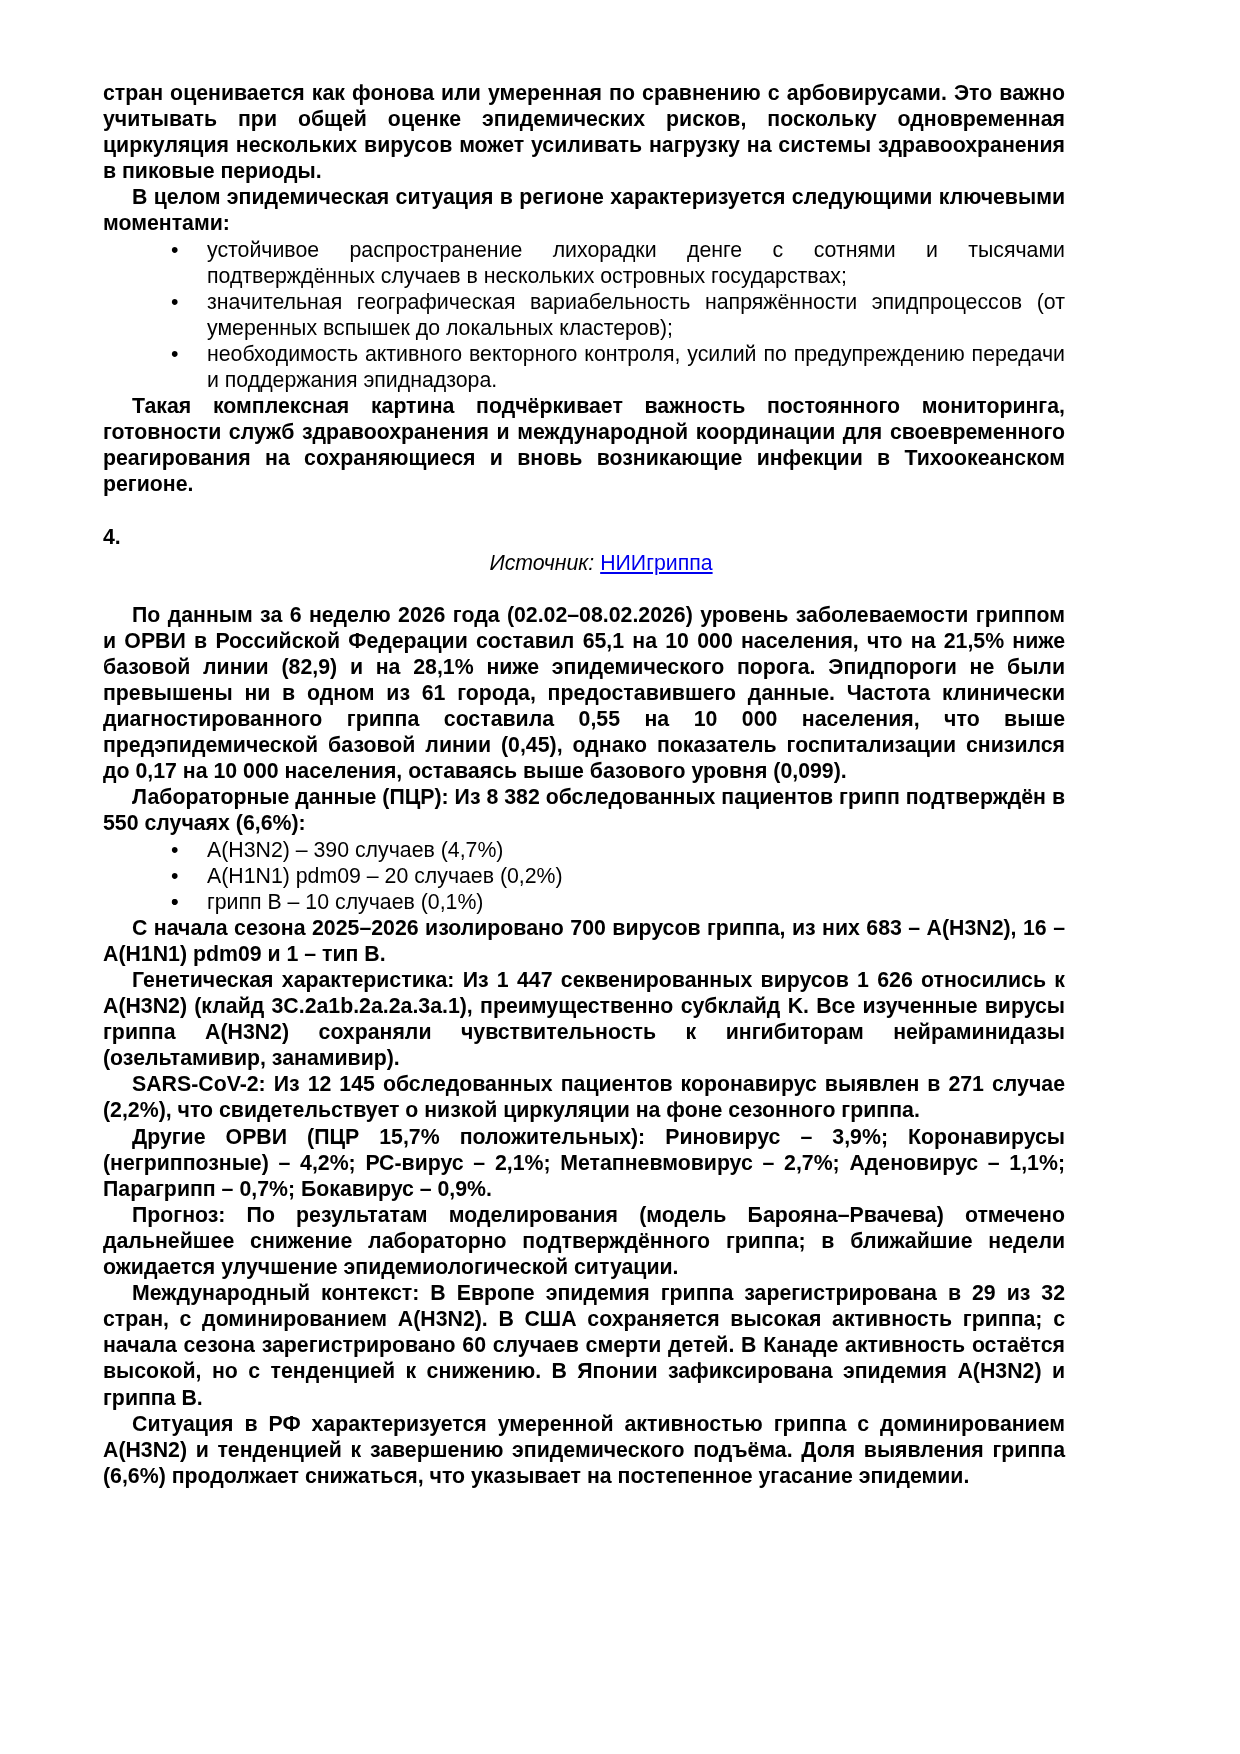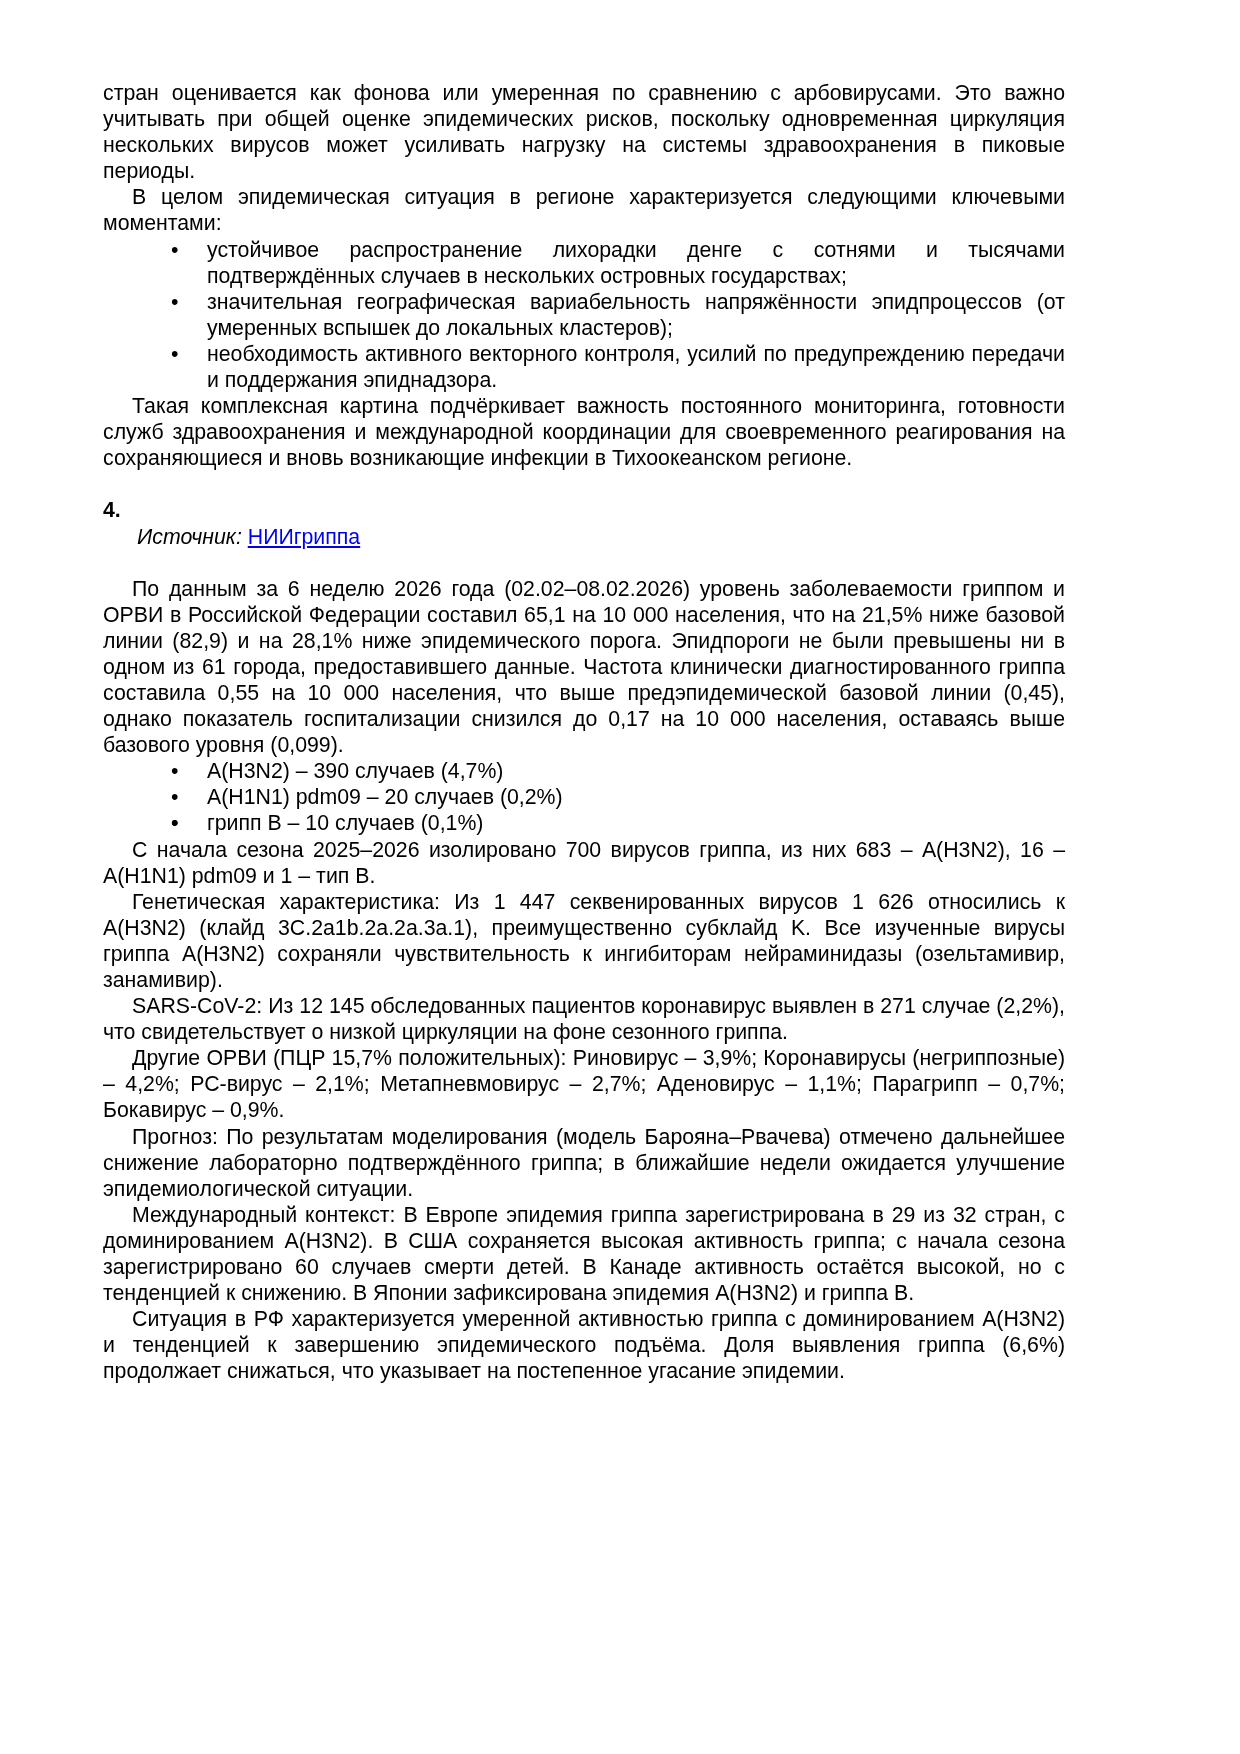--- a/index.html
+++ b/index.html
@@ -2,34 +2,34 @@
 <html><head>
 <meta charset="utf-8">
 <style>
   html, body { margin: 0; padding: 0; background: #ffffff; }
   body { width: 1240px; height: 1754px; position: relative; overflow: hidden; }
   .page {
     position: absolute; left: 103px; top: 80px; width: 962px;
     font-family: "Liberation Sans", sans-serif; font-size: 21.3px; line-height: 26.1px;
     color: #000000;
   }
-  p { margin: 0; text-align: justify; text-align-last: left; }
+  p { margin: 0; text-align: justify; text-align-last: left; font-weight: bold; }
   .indent { text-indent: 29px; }
   ul.bullets { list-style: none; margin: 0; padding: 0 0 0 104px; }
   ul.bullets li { position: relative; text-align: justify; text-align-last: left; }
   ul.bullets li .bullet {
     position: absolute; left: -36px; top: 0; width: 20px; text-align: center;
   }
   .gap-big { height: 26px; }
   h2.section {
     margin: 0; font-size: 21.3px; font-weight: bold; line-height: 26.1px;
     display: flex;
   }
   h2.section .num { width: 29px; display: inline-block; }
-  .source { padding-left: 34px; font-style: italic; }
+  .source { padding-left: 34px; font-style: italic; text-align: center; }
   .source a { color: #0000ee; text-decoration: underline; font-style: normal; }
 </style>
 </head>
 <body>
 
 <div class="page">
 
   <p>стран оценивается как фонова или умеренная по сравнению с арбовирусами. Это важно учитывать при общей оценке эпидемических рисков, поскольку одновременная циркуляция нескольких вирусов может усиливать нагрузку на системы здравоохранения в пиковые периоды.</p>
   <p class="indent">В целом эпидемическая ситуация в регионе характеризуется следующими ключевыми моментами:</p>
   <ul class="bullets">
@@ -45,20 +45,21 @@
     <span class="num">4.</span>
   </h2>
   <div class="source">
     <span>Источник:</span>
     <a href="#">НИИгриппа</a>
   </div>
 
   <div class="gap-big"></div>
 
   <p class="indent">По данным за 6 неделю 2026 года (02.02–08.02.2026) уровень заболеваемости гриппом и ОРВИ в Российской Федерации составил 65,1 на 10 000 населения, что на 21,5% ниже базовой линии (82,9) и на 28,1% ниже эпидемического порога. Эпидпороги не были превышены ни в одном из 61 города, предоставившего данные. Частота клинически диагностированного гриппа составила 0,55 на 10 000 населения, что выше предэпидемической базовой линии (0,45), однако показатель госпитализации снизился до 0,17 на 10 000 населения, оставаясь выше базового уровня (0,099).</p>
+  <p class="indent">Лабораторные данные (ПЦР): Из 8 382 обследованных пациентов грипп подтверждён в 550 случаях (6,6%):</p>
   <ul class="bullets">
     <li><span class="bullet">•</span><span>A(H3N2) – 390 случаев (4,7%)</span></li>
     <li><span class="bullet">•</span><span>A(H1N1) pdm09 – 20 случаев (0,2%)</span></li>
     <li><span class="bullet">•</span></li>
     <li><span class="bullet">•</span><span>грипп B – 10 случаев (0,1%)</span></li>
   </ul>
   <p class="indent">С начала сезона 2025–2026 изолировано 700 вирусов гриппа, из них 683 – A(H3N2), 16 – A(H1N1) pdm09 и 1 – тип B.</p>
   <p class="indent">Генетическая характеристика: Из 1 447 секвенированных вирусов 1 626 относились к A(H3N2) (клайд 3C.2a1b.2a.2a.3a.1), преимущественно субклайд K. Все изученные вирусы гриппа A(H3N2) сохраняли чувствительность к ингибиторам нейраминидазы (озельтамивир, занамивир).</p>
   <p class="indent">SARS-CoV-2: Из 12 145 обследованных пациентов коронавирус выявлен в 271 случае (2,2%), что свидетельствует о низкой циркуляции на фоне сезонного гриппа.</p>
   <p class="indent">Другие ОРВИ (ПЦР 15,7% положительных): Риновирус – 3,9%; Коронавирусы (негриппозные) – 4,2%; РС-вирус – 2,1%; Метапневмовирус – 2,7%; Аденовирус – 1,1%; Парагрипп – 0,7%; Бокавирус – 0,9%.</p>

